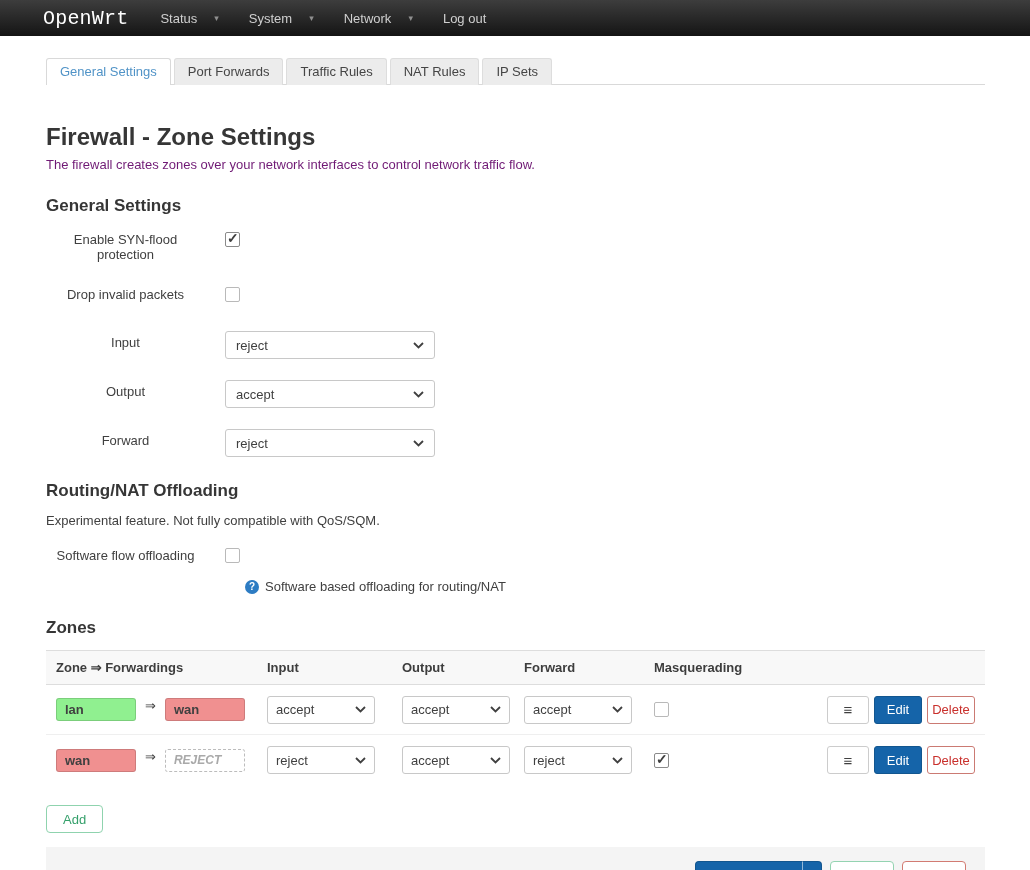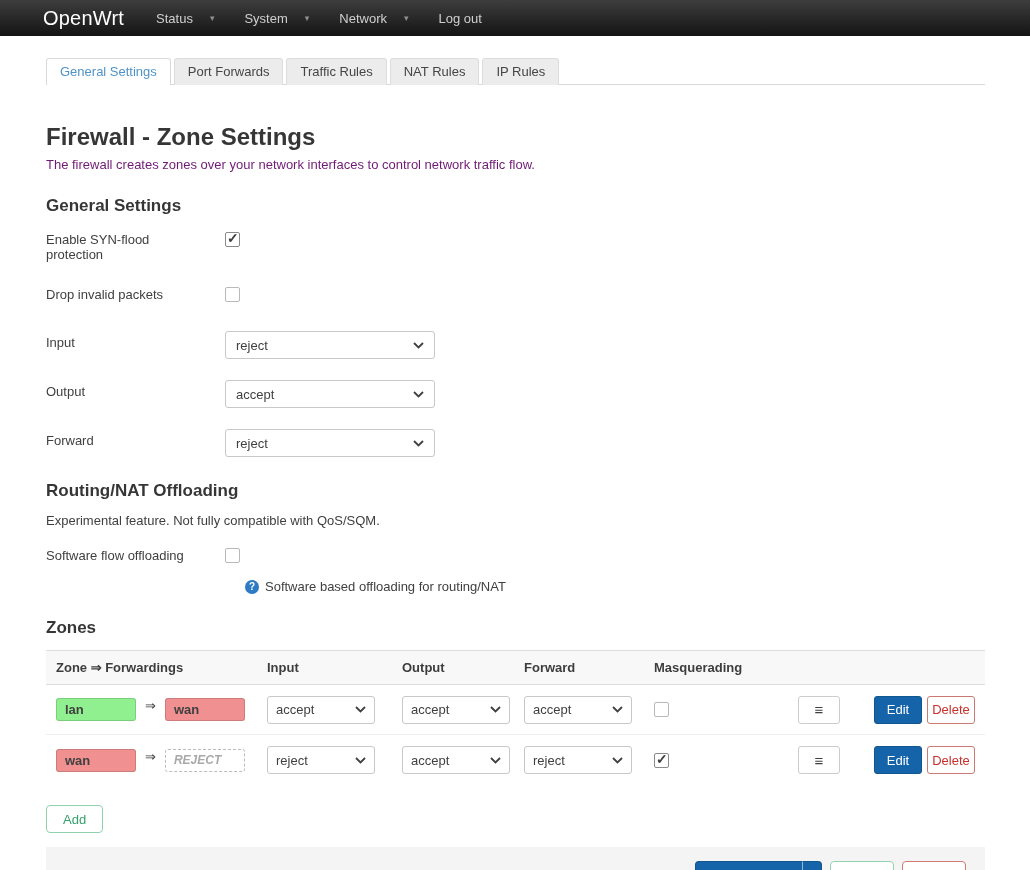--- a/index.html
+++ b/index.html
@@ -9,21 +9,21 @@
     font-family:"Liberation Sans", sans-serif;
     font-size:13px; color:#404040;
   }
 
   
   .topbar {
     height:36px; width:100%;
     background:linear-gradient(to bottom,#3d3d3d 0%,#141414 100%);
     display:flex; align-items:center; padding:0 0 0 43px;
   }
-  .brand { color:#fff; font-size:20px; margin-right:32px; letter-spacing:.2px; }
+  .brand { color:#fff; font-size:20px; margin-right:32px; letter-spacing:.2px;font-family:Liberation Mono, monospace; }
   .nav { display:flex; align-items:center; gap:30px; }
   .nav-item { color:#cfcfcf; font-size:13px; display:flex; align-items:center; gap:17px; cursor:pointer; }
   .nav-caret { color:#8f8f8f; font-size:9px; line-height:1; }
 
   
   .content { width:939px; margin:0 45px 0 46px; }
 
   
   .tabs { display:flex; margin-top:21px; border-bottom:1px solid #d9d9d9; }
   .tab {
@@ -34,21 +34,21 @@
   .tab.active { background:#fff; color:#5093c7; border-color:#d9d9d9; }
 
   
   h2.page-title { font-size:24px; font-weight:bold; color:#363636; margin:38px 0 6px; }
   p.page-desc { margin:0 0 10px; font-size:13px; color:#701a75; }
   h3.section-title { font-size:17px; font-weight:bold; color:#363636; margin:24px 0 12px; }
   p.section-desc { margin:0 0 16px; font-size:13px; }
 
   
   .field-row { display:flex; align-items:flex-start; margin-bottom:21px; min-height:27px; }
-  .field-label { width:179px; text-align:left; padding-right:20px; padding-top:4px; }
+  .field-label { width:179px; text-align:center; padding-right:20px; padding-top:4px; }
   .checkbox {
     width:15px; height:15px; margin-top:4px; border:1px solid #b9b9b9; border-radius:2px;
     background:#fff; position:relative; cursor:pointer; flex:none;
   }
   .checkbox.checked { border-color:#8a8a8a; }
   .checkbox.checked::after {
     content:"\2713"; position:absolute; top:-3px; left:1px;
     font-size:14px; font-weight:bold; color:#3f3f3f;
   }
   .selectbox {
@@ -86,21 +86,21 @@
     color:#a9a9a9; font-style:italic; font-weight:bold; font-size:12px; background:#fff;
   }
   .row-select { width:108px; height:28px; padding:0 8px; }
   .btncell { display:flex; justify-content:flex-end; gap:5px; }
   .btn {
     height:28px; border-radius:3px; font-size:13px; cursor:pointer;
     display:inline-flex; align-items:center; justify-content:center;
     font-family:"Liberation Sans", sans-serif;
   }
   .btn-menu { width:42px; background:#fff; border:1px solid #ccc; color:#404040; font-size:15px; }
-  .btn-edit { width:48px; background:#1564a9; border:1px solid #12568f; color:#fff;margin-left:29px; }
+  .btn-edit { width:48px; background:#1564a9; border:1px solid #12568f; color:#fff; }
   .btn-delete { width:48px; background:#fff; border:1px solid #cb7a73; color:#c9302c; }
   .btn-add {
     margin-top:20px; padding:5px 16px; height:28px;
     background:#fff; border:1px solid #8fd3ae; border-radius:4px; color:#35a06b;
   }
 
   
   .actionbar {
     margin-top:14px; width:939px; min-height:57px; background:#f4f4f4;
     display:flex; align-items:center; justify-content:flex-end; gap:8px; padding:14px 19px;
@@ -142,21 +142,21 @@
 </div>
 
 <div class="content">
 
   
   <div class="tabs">
     <div class="tab active">General Settings</div>
     <div class="tab">Port Forwards</div>
     <div class="tab">Traffic Rules</div>
     <div class="tab">NAT Rules</div>
-    <div class="tab">IP Rules</div>
+    <div class="tab">IP Sets</div>
   </div>
 
   
   <h2 class="page-title">Firewall - Zone Settings</h2>
   <p class="page-desc">The firewall creates zones over your network interfaces to control network traffic flow.</p>
 
   
   <h3 class="section-title">General Settings</h3>
 
   <div class="field-row">

